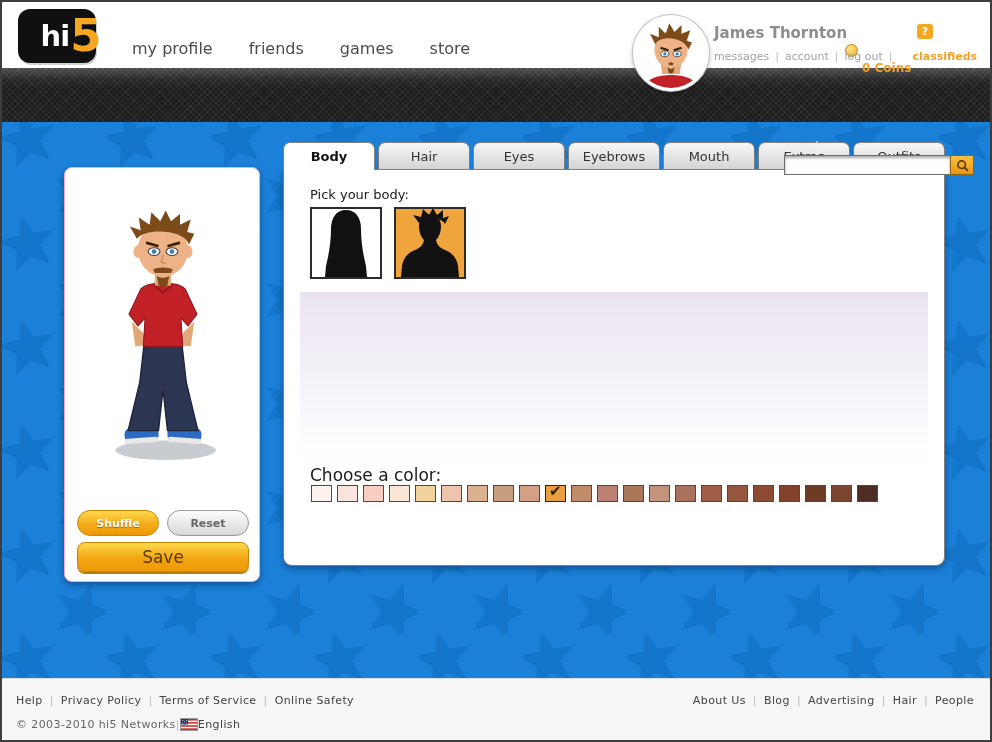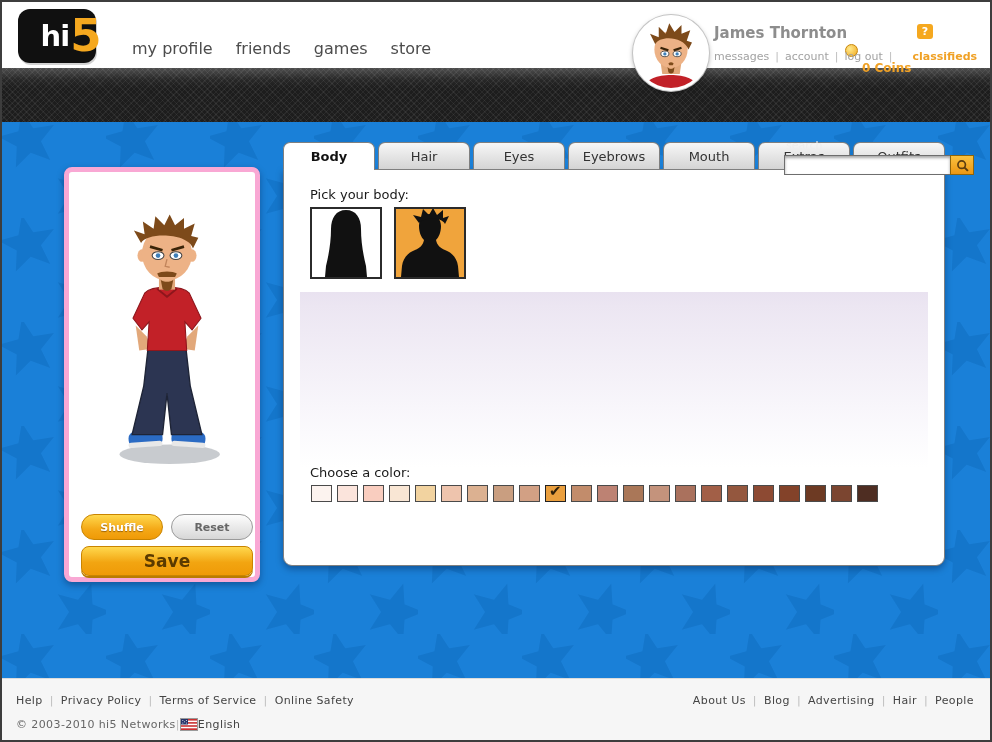--- a/index.html
+++ b/index.html
@@ -6,21 +6,21 @@
   body { background:#fff; font-family:"DejaVu Sans","Liberation Sans",sans-serif; }
   #page { position:relative; width:992px; height:742px; border:2px solid #3d3d3d; background:#fff; overflow:hidden; }
 
   
   .top-header { position:absolute; top:0; left:0; width:100%; height:66px; background:#fff; z-index:4; }
   .logo { position:absolute; top:7px; left:16px; width:78px; height:54px; background:#101010; border-radius:12px;
           display:flex; align-items:center; justify-content:center; cursor:pointer;
           box-shadow:1px 2px 0 rgba(0,0,0,.18);padding-left:28px; }
   .logo .hi { color:#fff; font-size:29px; font-weight:bold; letter-spacing:-1px; }
   .logo .five { color:#f5a81f; font-size:45px; font-weight:bold; line-height:0.9; margin-left:1px; }
-  .nav { position:absolute; left:130px; top:37px; display:flex; gap:23px; }
+  .nav { position:absolute; left:130px; top:37px; display:flex; gap:36px; }
   .nav-item { font-size:16px; color:#4c4c4c; cursor:pointer; text-decoration:none; }
   .hdr-avatar { position:absolute; left:631px; top:13px; width:76px; height:76px; border-radius:50%;
                 background:#fff; border:3px solid #fff; box-shadow:0 0 0 1px #c4c4c4, 0 2px 5px rgba(0,0,0,.35);
                 overflow:hidden; z-index:6; cursor:pointer; }
   .user-name { position:absolute; left:712px; top:22px; font-size:15px; font-weight:bold; color:#8d8d8d; }
   .coins { position:absolute; left:843px; top:23px; display:flex; align-items:center; gap:4px; cursor:pointer; }
   .coin-icon { width:13px; height:13px; border-radius:50%; border:1px solid #c8860a;
                background:radial-gradient(circle at 35% 35%, #ffe98c, #f0a91f); }
   .coins-text { color:#f0a125; font-weight:bold; font-size:12px;margin-top:36px; }
   .help-btn { position:absolute; left:915px; top:22px; width:16px; height:15px; background:#f5a81f; color:#fff;
@@ -43,49 +43,49 @@
                   font-size:12px; box-shadow:inset 0 2px 3px rgba(0,0,0,.35); outline:none; }
   .search-btn { width:24px; height:20px; border:1px solid #8e650a; background:linear-gradient(#f9c13f,#ec9713);
                 display:flex; align-items:center; justify-content:center; cursor:pointer; padding:0; }
 
   
   .content { position:absolute; top:112px; left:0; width:100%; height:564px; background:#1a80d8; overflow:hidden; }
   .stars { position:absolute; top:0; left:0; }
 
   
   .preview-panel { position:absolute; left:62px; top:53px; width:196px; height:415px; background:#fff;
-                   border:5px solid #f9a8d4; border-radius:8px; box-shadow:0 3px 7px rgba(0,10,40,.35); }
+                   border:1px solid #f9a8d4; border-radius:8px; box-shadow:0 3px 7px rgba(0,10,40,.35); }
   .avatar-figure { position:absolute; left:13px; top:6px; }
   .btn { position:absolute; height:26px; border-radius:13px; font-family:inherit; font-size:11px; font-weight:bold; cursor:pointer; }
   .shuffle-btn { left:12px; top:342px; width:82px; border:1px solid #c98400;
                  background:linear-gradient(#ffd84d,#f4a816 60%,#ef9a07); color:#fff; text-shadow:0 1px 1px rgba(120,70,0,.7); }
   .reset-btn { left:102px; top:342px; width:82px; border:1px solid #9a9a9a;
                background:linear-gradient(#fdfdfd,#d7d7d7); color:#666; }
   .save-btn { position:absolute; left:12px; top:374px; width:172px; height:30px; border-radius:8px;
               border:1px solid #c98400; background:linear-gradient(#ffd84d,#f2a511 55%,#ef9a07);
-              color:#5a3a00; font-size:17px; font-weight:bold; font-family:inherit; cursor:pointer;
+              color:#5a3a00; font-size:17px; font-weight:normal; font-family:inherit; cursor:pointer;
               box-shadow:0 2px 0 #b97c00; }
 
   
   .editor { position:absolute; left:281px; top:28px; width:662px; height:440px; }
   .tabs { position:relative; display:flex; gap:3px; height:27px; z-index:2; }
   .tab { position:relative; flex:1; display:flex; align-items:center; justify-content:center; font-size:13px; color:#333;
          background:linear-gradient(#f7f7f7,#d4d4d4); border:1px solid #7f7f7f; border-bottom:none;
          border-radius:7px 7px 0 0; cursor:pointer; }
   .tab.active { background:#fff; font-weight:bold; color:#111; }
   .tab.active::after { content:''; position:absolute; left:0; right:0; bottom:-2px; height:3px; background:#fff; }
   .panel { position:absolute; top:27px; left:0; width:662px; height:397px; background:#fff;
            border:1px solid #7f7f7f; border-radius:0 0 9px 9px; box-shadow:0 3px 7px rgba(0,10,40,.35); z-index:1; }
   .gradient-band { position:absolute; left:16px; right:16px; top:122px; height:176px;
                    background:linear-gradient(180deg,#e9e2f0 0%,#ece6f2 8%,#fbfafd 80%,#fff 100%); }
   .pick-label { position:absolute; left:26px; top:17px; font-size:13px; color:#1a1a1a; z-index:2; }
   .body-options { position:absolute; left:26px; top:37px; display:flex; gap:12px; z-index:2; }
   .body-option { width:72px; height:72px; border:2px solid #2b2b2b; background:#fff; display:flex;
                  align-items:flex-end; justify-content:center; cursor:pointer; overflow:hidden; }
-  .color-label { position:absolute; left:26px; top:295px; font-size:13px; color:#1a1a1a; z-index:2; }
+  .color-label { position:absolute; left:26px; top:295px; font-size:17px; color:#1a1a1a; z-index:2; }
   .swatches { position:absolute; left:27px; top:315px; display:flex; gap:5px; z-index:2; }
   .swatch { position:relative; width:21px; height:17px; border:1px solid #4a4a4a; cursor:pointer; }
   .swatch.selected { border-color:#222; }
   .swatch .check { position:absolute; left:3px; top:-3px; font-size:15px; font-weight:bold; color:#30200a; line-height:17px; }
 
   
   .footer { position:absolute; left:0; top:676px; width:100%; height:62px; background:#f6f6f6;
             border-top:1px solid #dcdcdc; font-size:11px; letter-spacing:.4px; }
   .footer a { color:#444; text-decoration:none; cursor:pointer; }
   .footer-left { position:absolute; left:14px; top:15px; display:flex; gap:7px; align-items:center; }

